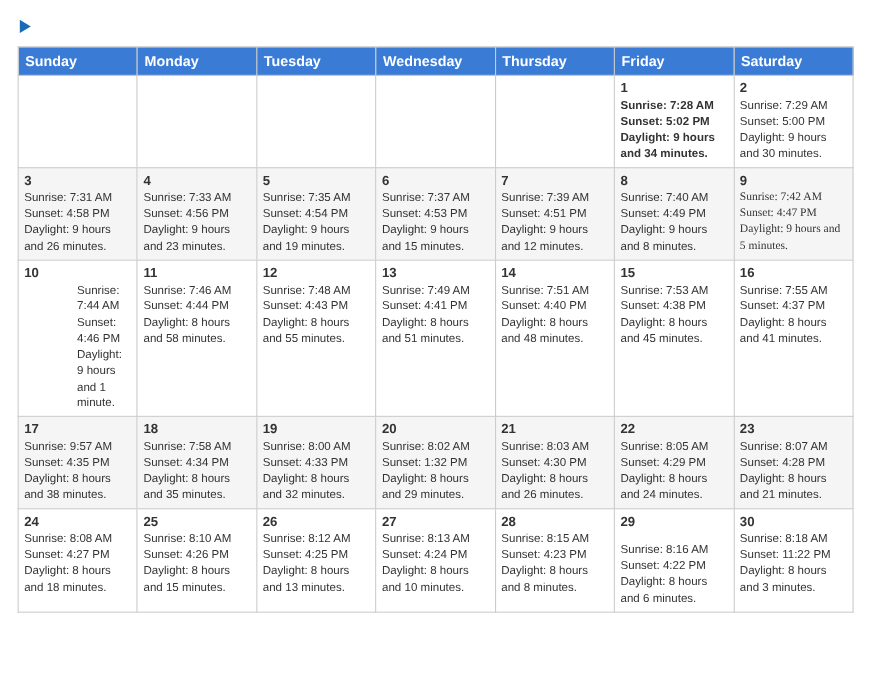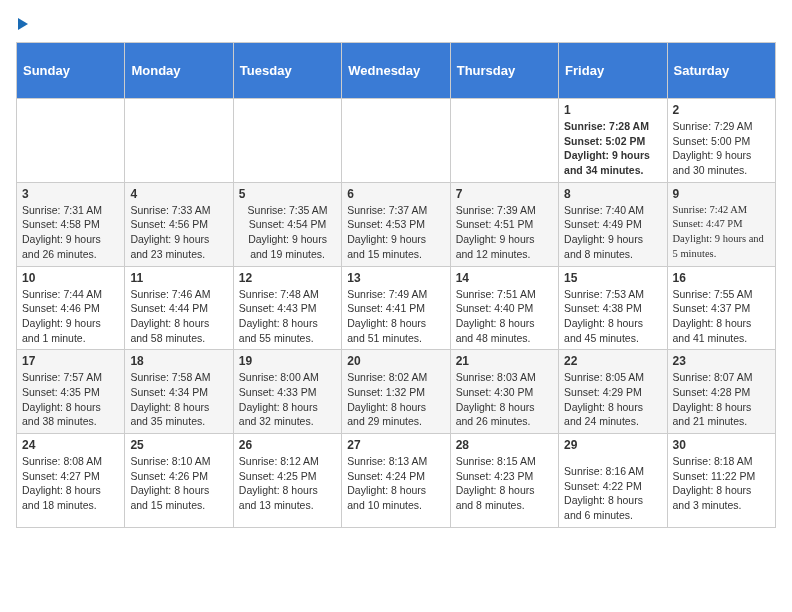--- a/index.html
+++ b/index.html
@@ -57,21 +57,21 @@
       color: #555;
     }
     .calendar {
       width: 100%;
       border-collapse: collapse;
     }
     .calendar th {
       background-color: #3a7bd5;
       color: white;
       text-align: left;
-      padding: 20px 6px;
+      padding: 5px 6px;
       font-size: 13px;
       border: 1px solid #ccc;
     }
     .calendar td {
       vertical-align: top;
       border: 1px solid #ccc;
       padding: 4px 5px;
       width: calc(100%/7);
       min-height: 80px;
       font-size: 11px;
@@ -152,21 +152,21 @@
 Daylight: 9 hours and 26 minutes.</div>
         </td>
         <td>
           <span class="day-number">4</span>
           <div class="day-info" style="white-space: pre-line;">Sunrise: 7:33 AM
 Sunset: 4:56 PM
 Daylight: 9 hours and 23 minutes.</div>
         </td>
         <td>
           <span class="day-number">5</span>
-          <div class="day-info" style="white-space: pre-line; text-align: center;">Sunrise: 7:35 AM
+          <div class="day-info" style="white-space: pre-line;">Sunrise: 7:35 AM
 Sunset: 4:54 PM
 Daylight: 9 hours and 19 minutes.</div>
         </td>
         <td>
           <span class="day-number">6</span>
           <div class="day-info" style="white-space: pre-line;">Sunrise: 7:37 AM
 Sunset: 4:53 PM
 Daylight: 9 hours and 15 minutes.</div>
         </td>
         <td>
@@ -184,21 +184,21 @@
         <td>
           <span class="day-number">9</span>
           <div class="day-info" style="white-space: pre-line; font-family: Liberation Serif, serif;">Sunrise: 7:42 AM
 Sunset: 4:47 PM
 Daylight: 9 hours and 5 minutes.</div>
         </td>
       </tr>
       <tr>
         <td>
           <span class="day-number">10</span>
-          <div class="day-info" style="white-space: pre-line;">Sunrise: 7:44 AM
+          <div class="day-info" style="white-space: pre-line; margin-left: 48px;">Sunrise: 7:44 AM
 Sunset: 4:46 PM
 Daylight: 9 hours and 1 minute.</div>
         </td>
         <td>
           <span class="day-number">11</span>
           <div class="day-info" style="white-space: pre-line;">Sunrise: 7:46 AM
 Sunset: 4:44 PM
 Daylight: 8 hours and 58 minutes.</div>
         </td>
         <td>
@@ -228,21 +228,21 @@
         <td>
           <span class="day-number">16</span>
           <div class="day-info" style="white-space: pre-line;">Sunrise: 7:55 AM
 Sunset: 4:37 PM
 Daylight: 8 hours and 41 minutes.</div>
         </td>
       </tr>
       <tr>
         <td>
           <span class="day-number">17</span>
-          <div class="day-info" style="white-space: pre-line;">Sunrise: 7:57 AM
+          <div class="day-info" style="white-space: pre-line;">Sunrise: 9:57 AM
 Sunset: 4:35 PM
 Daylight: 8 hours and 38 minutes.</div>
         </td>
         <td>
           <span class="day-number">18</span>
           <div class="day-info" style="white-space: pre-line;">Sunrise: 7:58 AM
 Sunset: 4:34 PM
 Daylight: 8 hours and 35 minutes.</div>
         </td>
         <td>

